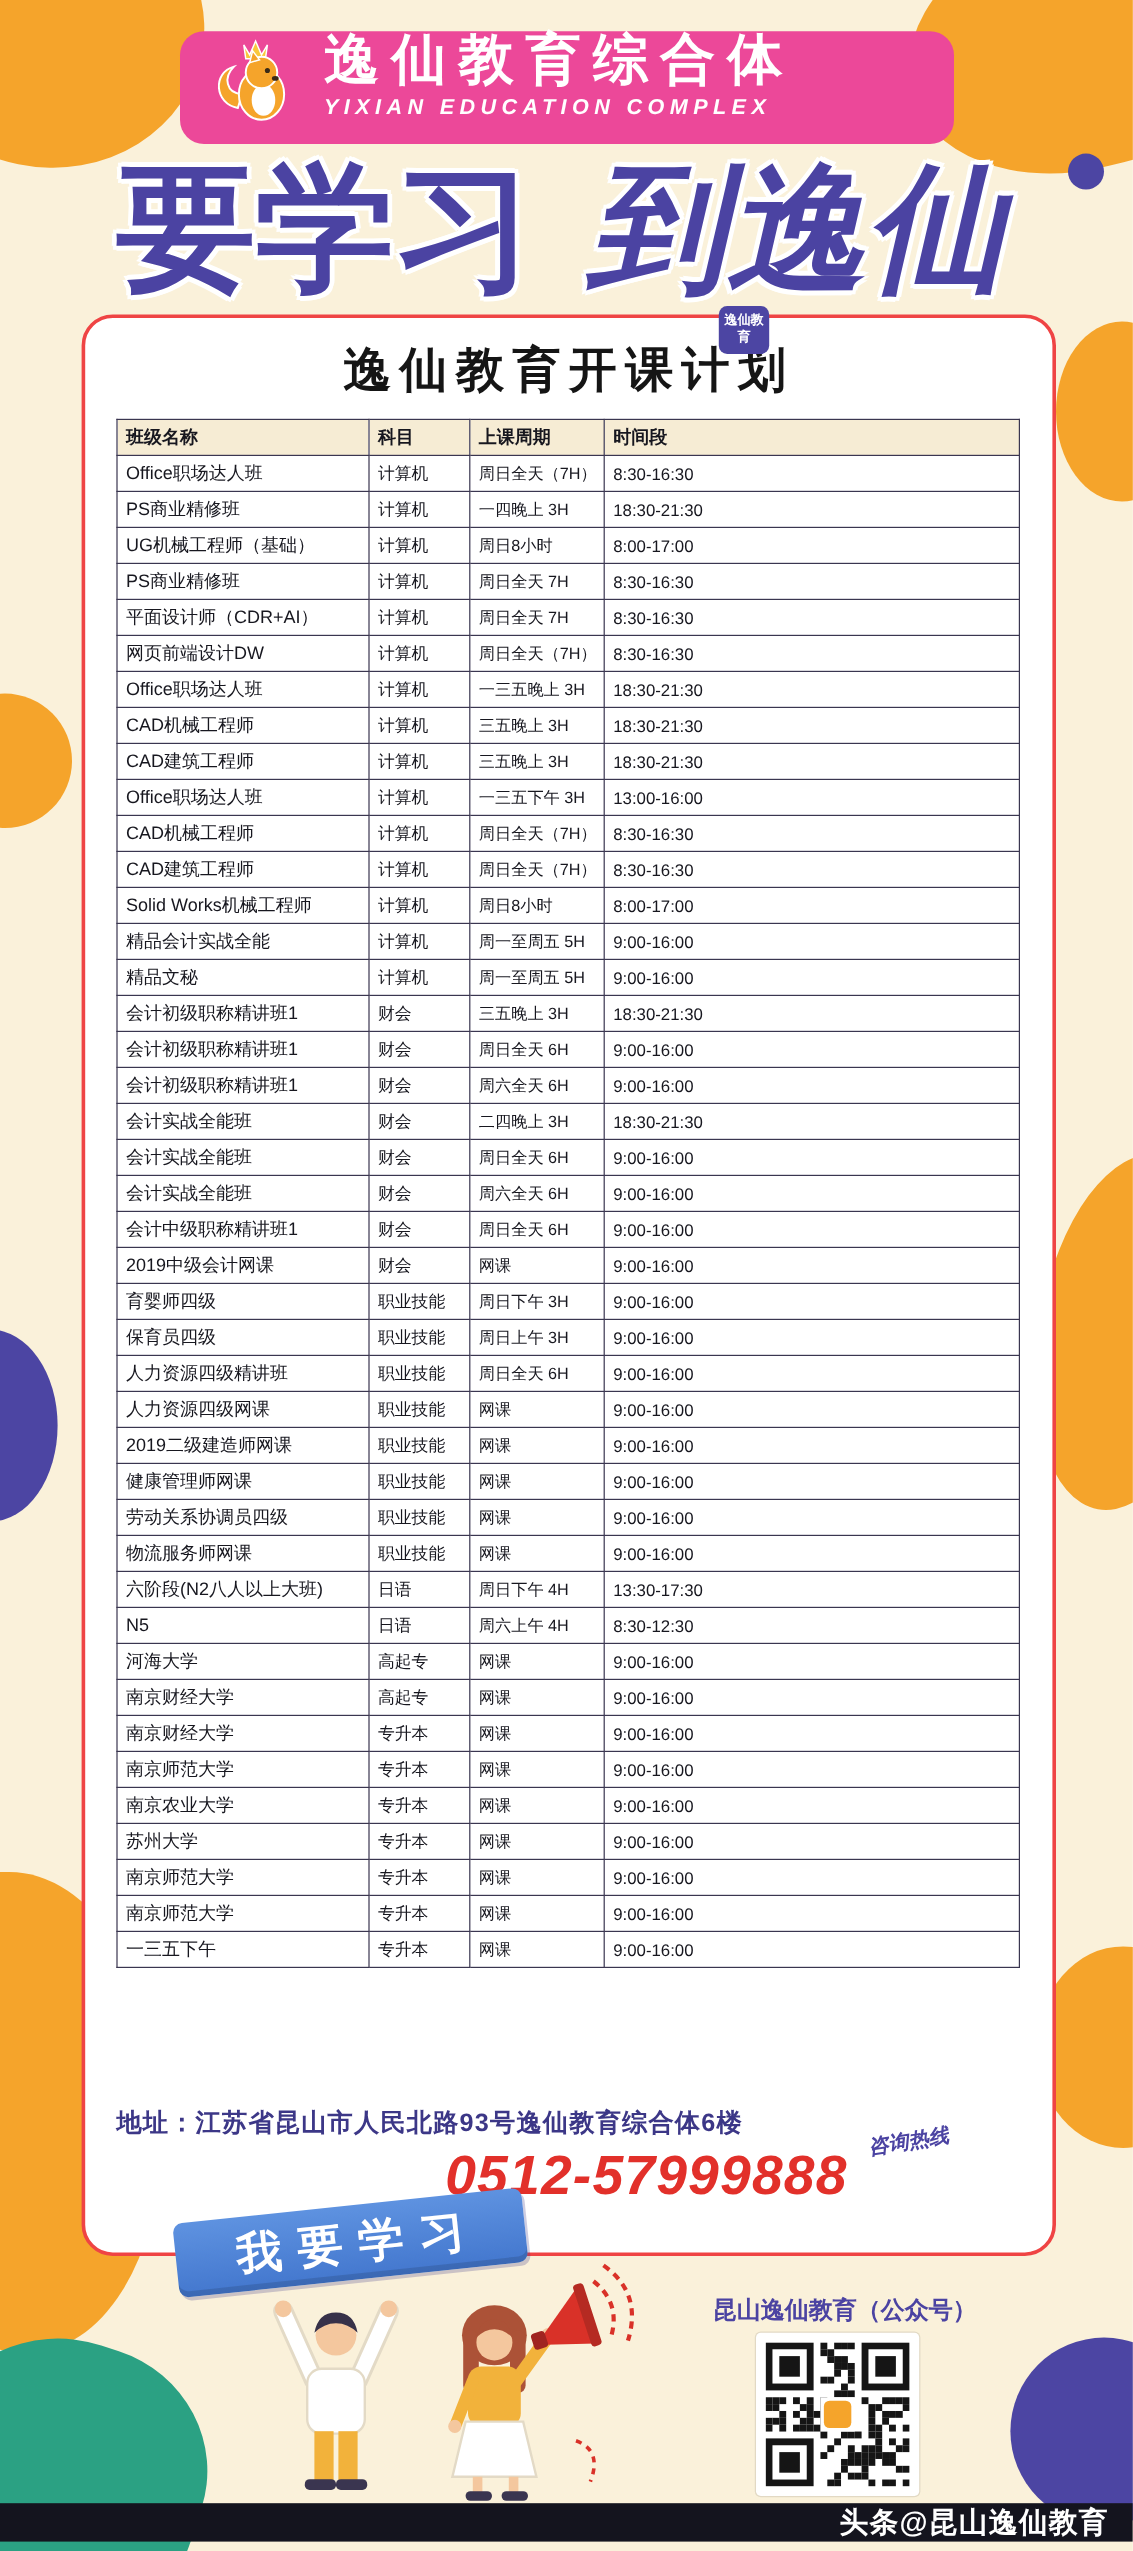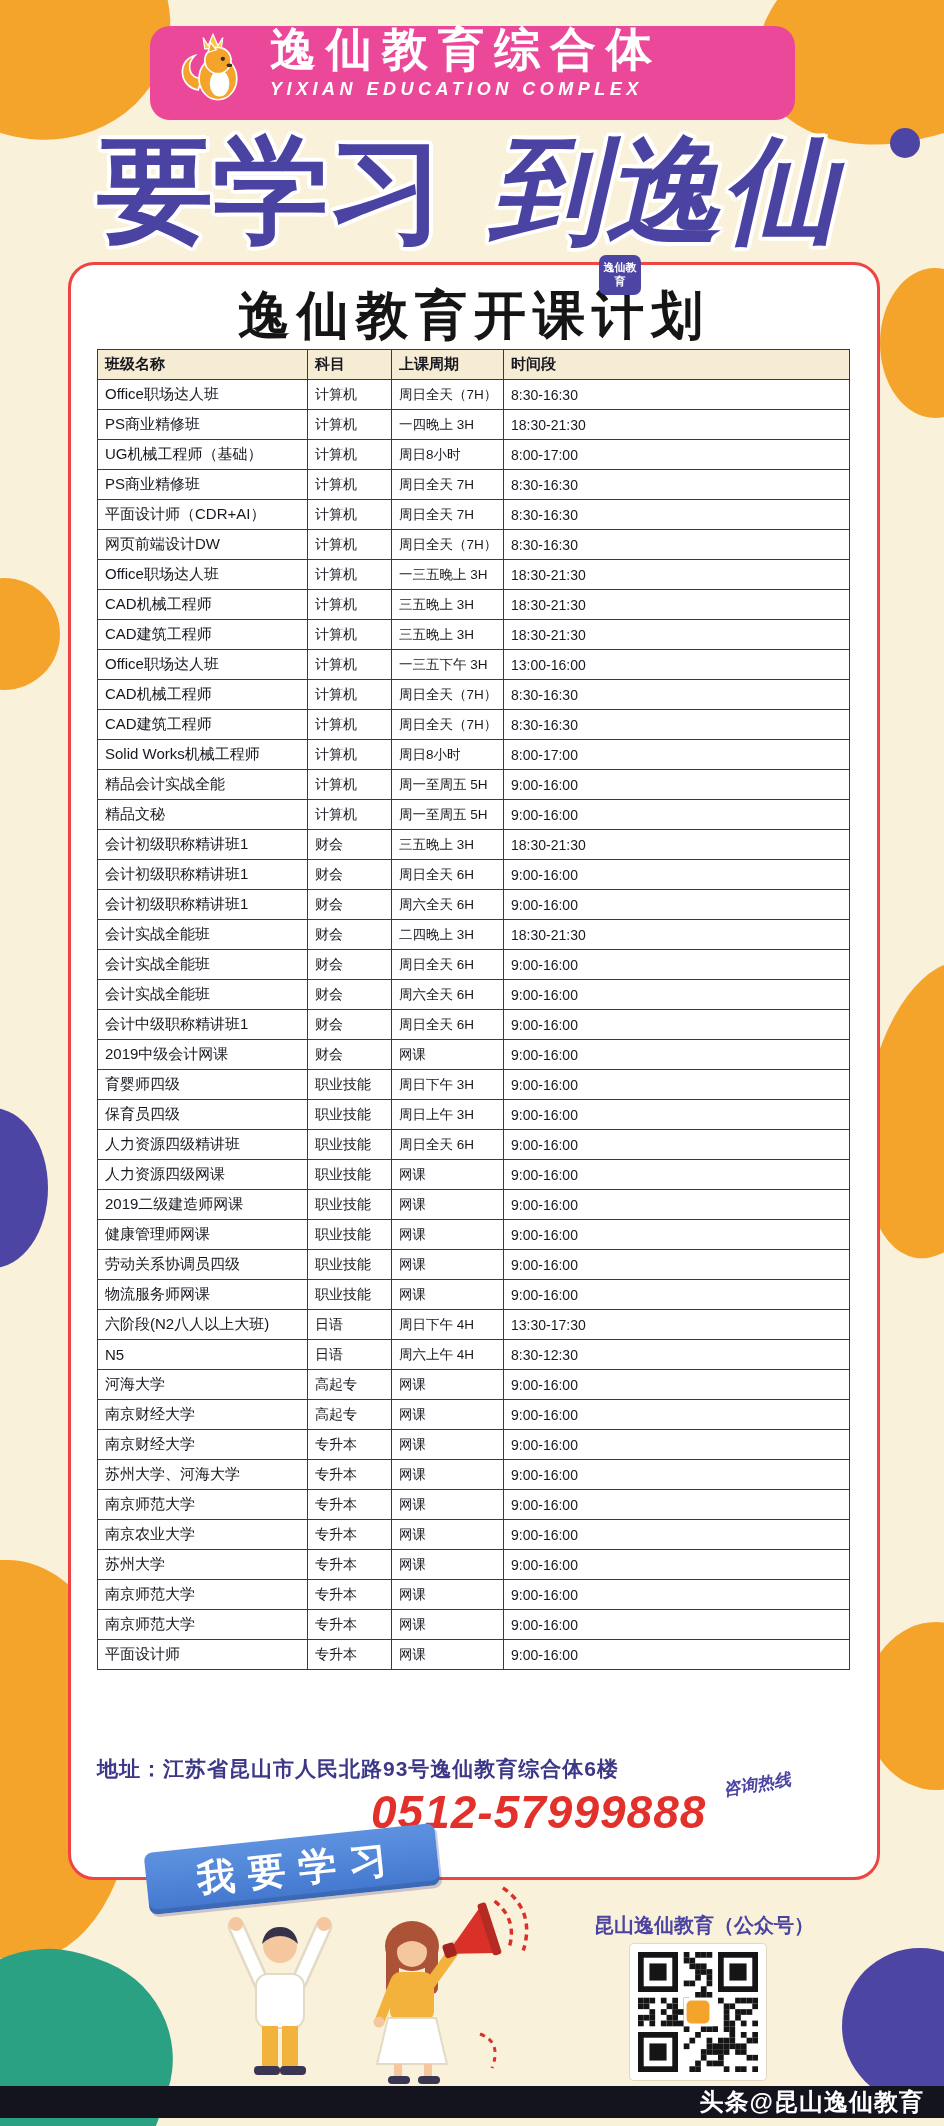--- a/index.html
+++ b/index.html
@@ -29,21 +29,21 @@
   .logo-zh{font-size:46px;font-weight:bold;color:#FFFFFF;letter-spacing:10px;line-height:1;}
   .logo-en{font-size:18px;font-weight:bold;color:#FFFFFF;letter-spacing:4.5px;margin-top:7px;font-style:italic;}
 
   
   .headline{position:absolute;left:0;top:130px;width:944px;text-align:center;z-index:2;font-weight:900;color:#4B43A2;font-size:116px;line-height:1.05;white-space:nowrap;
     text-shadow:4px 0 0 #fff,-4px 0 0 #fff,0 4px 0 #fff,0 -4px 0 #fff,3px 3px 0 #fff,-3px 3px 0 #fff,3px -3px 0 #fff,-3px -3px 0 #fff;}
   .headline .h1b{display:inline-block;transform:skewX(-13deg);margin-left:22px;}
 
   
   .card{position:absolute;left:68px;top:262px;width:812px;height:1618px;background:#FFFFFF;border:3px solid #ef4444;border-radius:26px;z-index:2;box-sizing:border-box;}
-  .card-title{position:absolute;left:0;top:16px;width:100%;text-align:center;font-size:52px;font-weight:900;color:#151515;letter-spacing:7px;}
+  .card-title{position:absolute;left:0;top:16px;width:100%;text-align:center;font-size:40px;font-weight:900;color:#151515;letter-spacing:7px;}
   .mini-badge{position:absolute;left:528px;top:-10px;width:42px;height:40px;background:#4C45A3;border-radius:7px;color:#fff;font-size:11px;font-weight:bold;text-align:center;line-height:1.25;padding-top:6px;box-sizing:border-box;z-index:3;}
 
   
   .schedule-table{position:absolute;left:26px;top:84px;width:752px;border-collapse:collapse;table-layout:fixed;padding-left:29px;}
   .schedule-table th,.schedule-table td{border:1px solid #3A3650;white-space:nowrap;overflow:hidden;color:#17171F;text-align:left;}
   .schedule-table th{height:29px;font-size:15px;font-weight:bold;background:#F6ECD4;padding:0 7px;}
   .schedule-table td{height:29px;padding:0 7px;font-size:14px;}
   .schedule-table td.col0{font-size:15px;}
   .schedule-table td.col2{font-size:13.5px;}
 
@@ -336,26 +336,20 @@
             <td class="col2">网课</td>
             <td class="col3">9:00-16:00</td>
           </tr>
           <tr>
             <td class="col0">南京财经大学</td>
             <td class="col1">专升本</td>
             <td class="col2">网课</td>
             <td class="col3">9:00-16:00</td>
           </tr>
           <tr>
-            <td class="col0">苏州大学、河海大学</td>
-            <td class="col1">专升本</td>
-            <td class="col2">网课</td>
-            <td class="col3">9:00-16:00</td>
-          </tr>
-          <tr>
             <td class="col0">南京师范大学</td>
             <td class="col1">专升本</td>
             <td class="col2">网课</td>
             <td class="col3">9:00-16:00</td>
           </tr>
           <tr>
             <td class="col0">南京农业大学</td>
             <td class="col1">专升本</td>
             <td class="col2">网课</td>
             <td class="col3">9:00-16:00</td>
@@ -372,21 +366,21 @@
             <td class="col2">网课</td>
             <td class="col3">9:00-16:00</td>
           </tr>
           <tr>
             <td class="col0">南京师范大学</td>
             <td class="col1">专升本</td>
             <td class="col2">网课</td>
             <td class="col3">9:00-16:00</td>
           </tr>
           <tr>
-            <td class="col0">平面设计师</td>
+            <td class="col0">一三五下午</td>
             <td class="col1">专升本</td>
             <td class="col2">网课</td>
             <td class="col3">9:00-16:00</td>
           </tr>
         </tbody>
     </table>
 
     <div class="addr">地址：江苏省昆山市人民北路93号逸仙教育综合体6楼</div>
     <div class="hotline">咨询热线</div>
     <div class="phone">0512-57999888</div>

